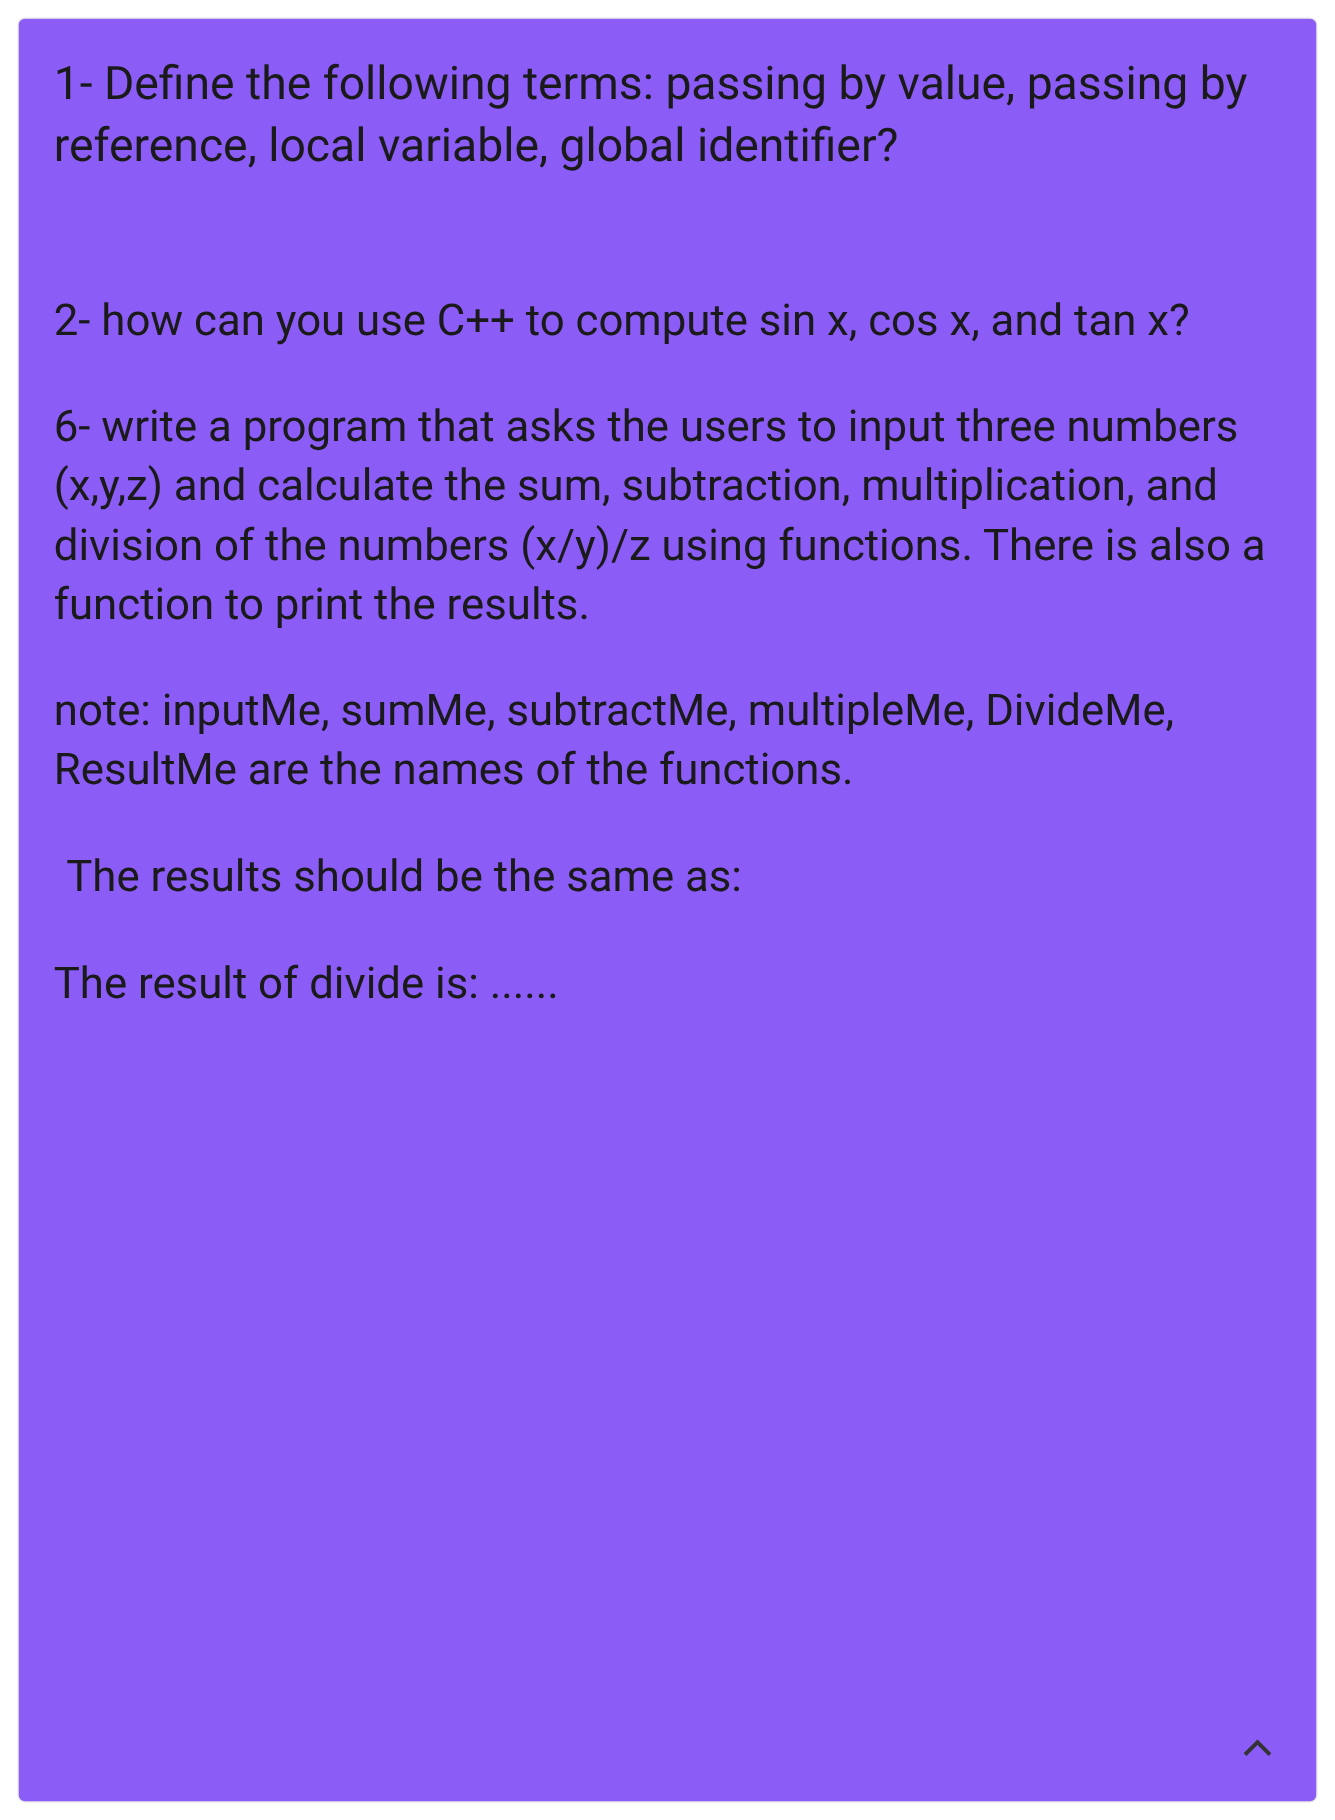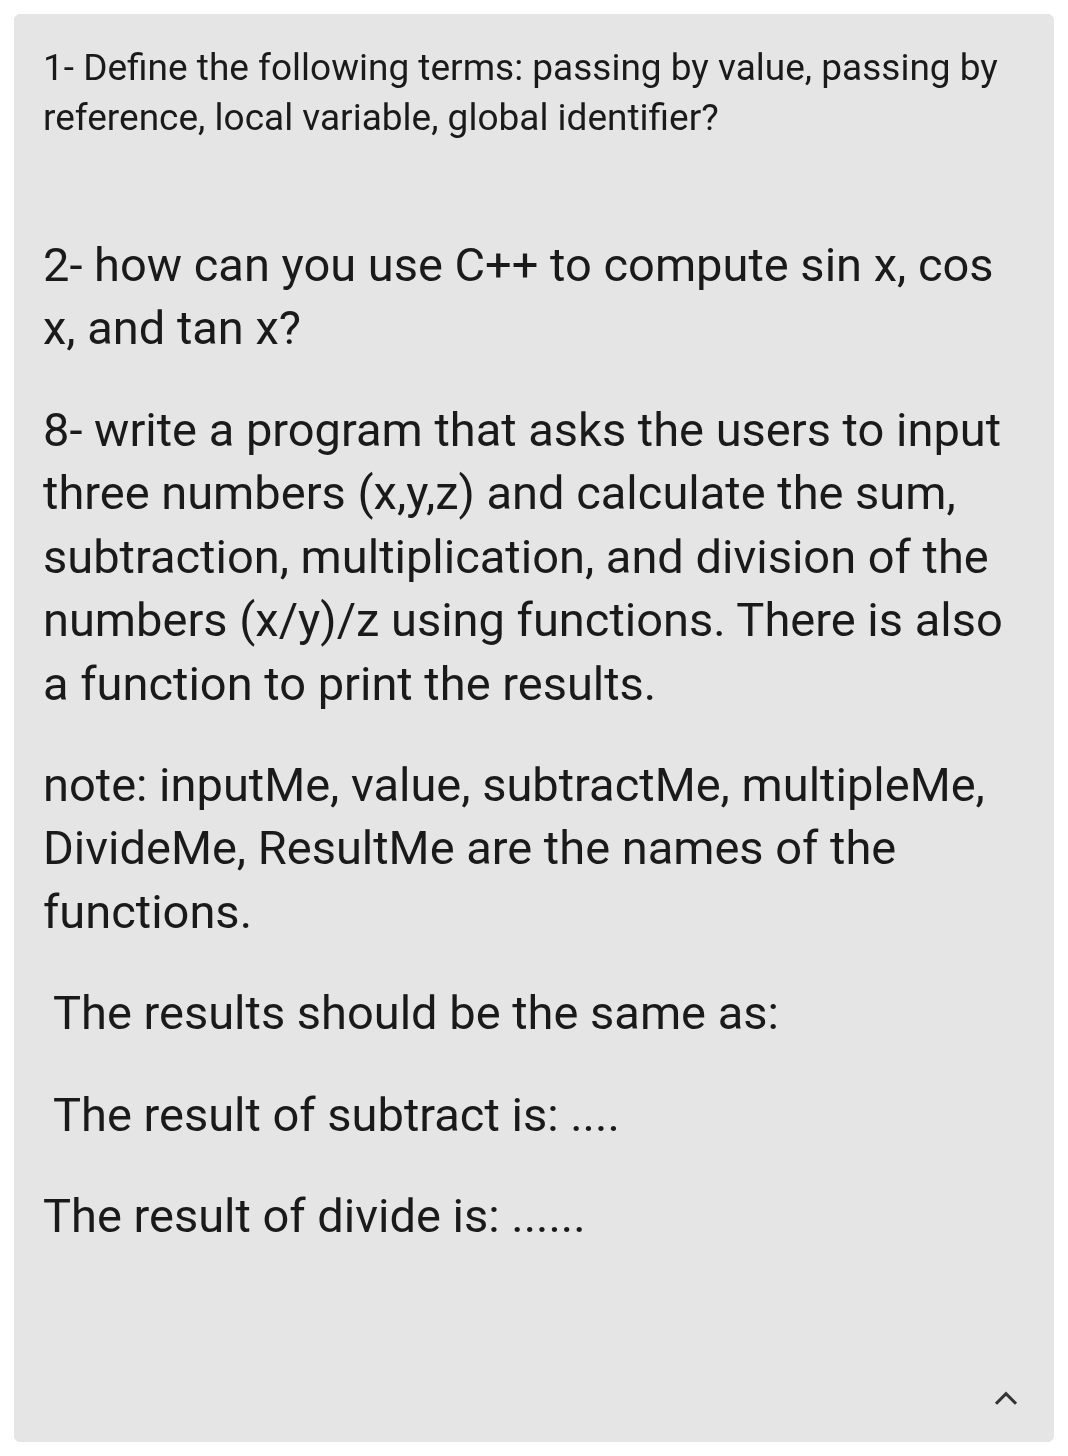--- a/index.html
+++ b/index.html
@@ -8,37 +8,37 @@
       box-sizing: border-box;
     }
     body {
       font-family: -apple-system, BlinkMacSystemFont, "Segoe UI", Roboto, "Helvetica Neue", Arial, sans-serif;
       background: #ffffff;
       width: 1068px;
       height: 1456px;
       position: relative;
     }
     .card {
-      background: #e5e5e5;
+      background: #8b5cf6;
       border: 1px solid #e5e5e5;
       border-radius: 6px;
       margin: 14px;
       padding: 28px 28px 40px 28px;
       height: calc(100% - 28px);
       position: relative;
     }
     .q1 {
       font-size: 37px;
       line-height: 1.35;
       color: #1a1a1a;
       font-weight: 400;
       margin-bottom: 90px;
     }
     .para {
-      font-size: 47px;
+      font-size: 35px;
       line-height: 1.35;
       color: #1a1a1a;
       font-weight: 400;
       margin-bottom: 38px;
     }
     .para-indent {
       padding-left: 10px;
     }
     .para-last {
       margin-bottom: 12px;
@@ -61,24 +61,23 @@
       stroke-width: 2.5;
       fill: none;
     }
   </style>
 </head>
 <body>
 
 <div class="card">
   <p class="q1">1- Define the following terms: passing by value, passing by reference, local variable, global identifier?</p>
   <p class="para"> 2- how can you use C++ to compute sin x, cos x, and tan x?</p>
-  <p class="para"> 8- write a program that asks the users to input three numbers (x,y,z) and calculate the sum, subtraction, multiplication, and division of the numbers (x/y)/z using functions. There is also a function to print the results.</p>
-  <p class="para"> note: inputMe, value, subtractMe, multipleMe, DivideMe, ResultMe are the names of the functions.</p>
+  <p class="para"> 6- write a program that asks the users to input three numbers (x,y,z) and calculate the sum, subtraction, multiplication, and division of the numbers (x/y)/z using functions. There is also a function to print the results.</p>
+  <p class="para"> note: inputMe, sumMe, subtractMe, multipleMe, DivideMe, ResultMe are the names of the functions.</p>
   <p class="para para-indent"> The results should be the same as:</p>
-  <p class="para para-indent"> The result of subtract is: ....</p>
   <p class="para para-last">The result of divide is: ......</p>
 
   <div class="chevron-up">
     <span>
       <svg viewBox="0 0 24 24">
           <polyline points="4 15 12 7 20 15"></polyline>
         </svg>
     </span>
   </div>
 </div>

